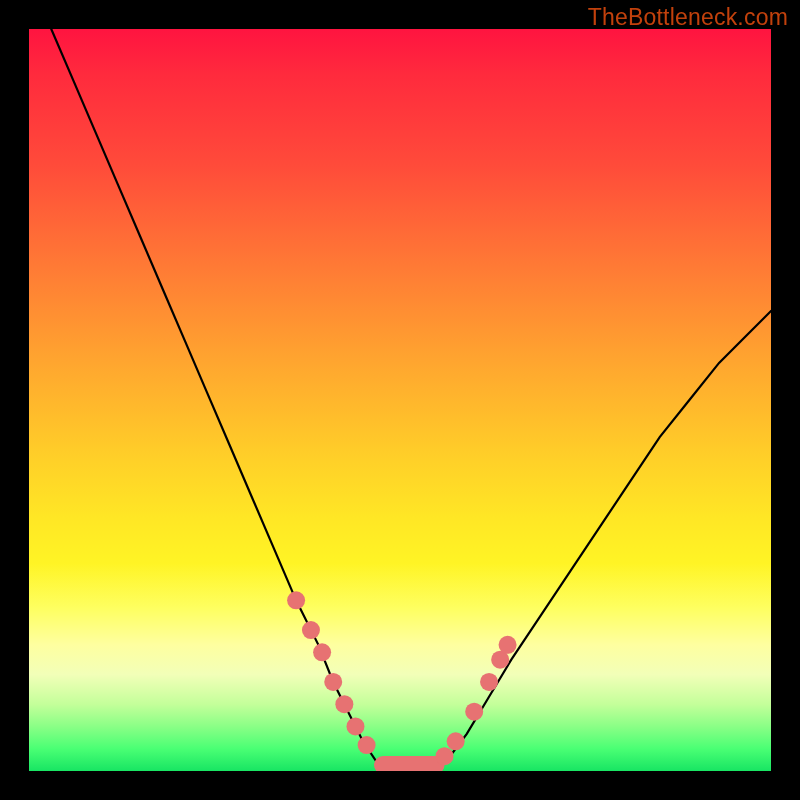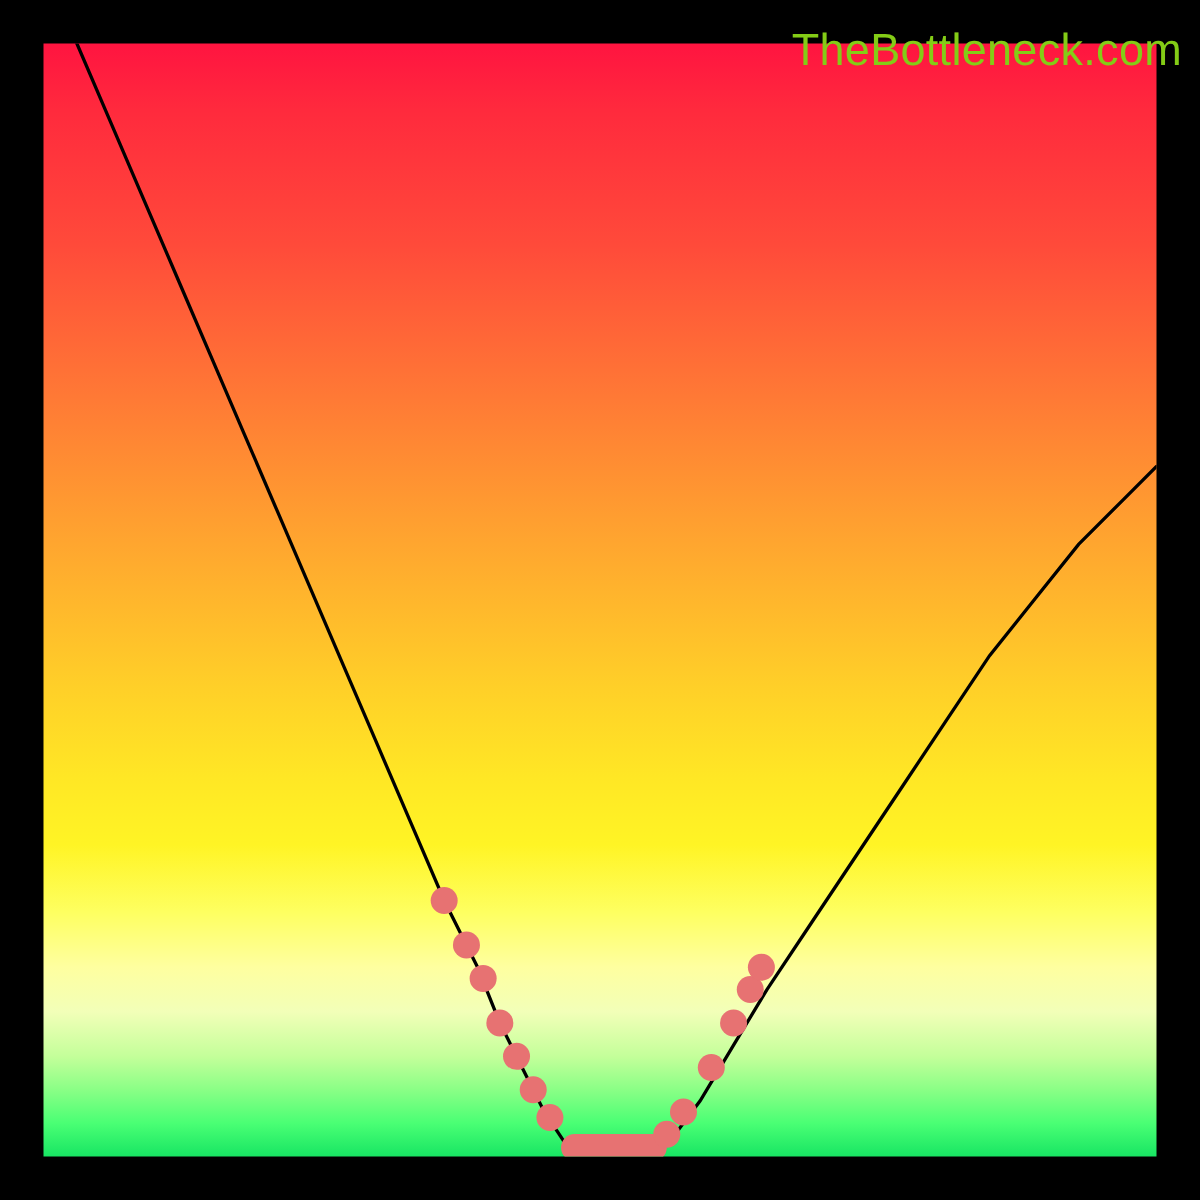--- a/index.html
+++ b/index.html
@@ -12,24 +12,24 @@
     font-family: Arial, Helvetica, sans-serif;
   }
   .frame {
     position: relative;
     width: 800px;
     height: 800px;
     background: #000;
   }
   .watermark {
     position: absolute;
-    top: 17px;
+    top: 4px;
     right: 12px;
-    color: #84cc16;
-    font-size: 30px;
+    color: #c2410c;
+    font-size: 23px;
     font-weight: 400;
     letter-spacing: 0.2px;
     z-index: 10;
   }
   .plot-area {
     position: absolute;
     left: 29px;
     top: 29px;
     width: 742px;
     height: 742px;

